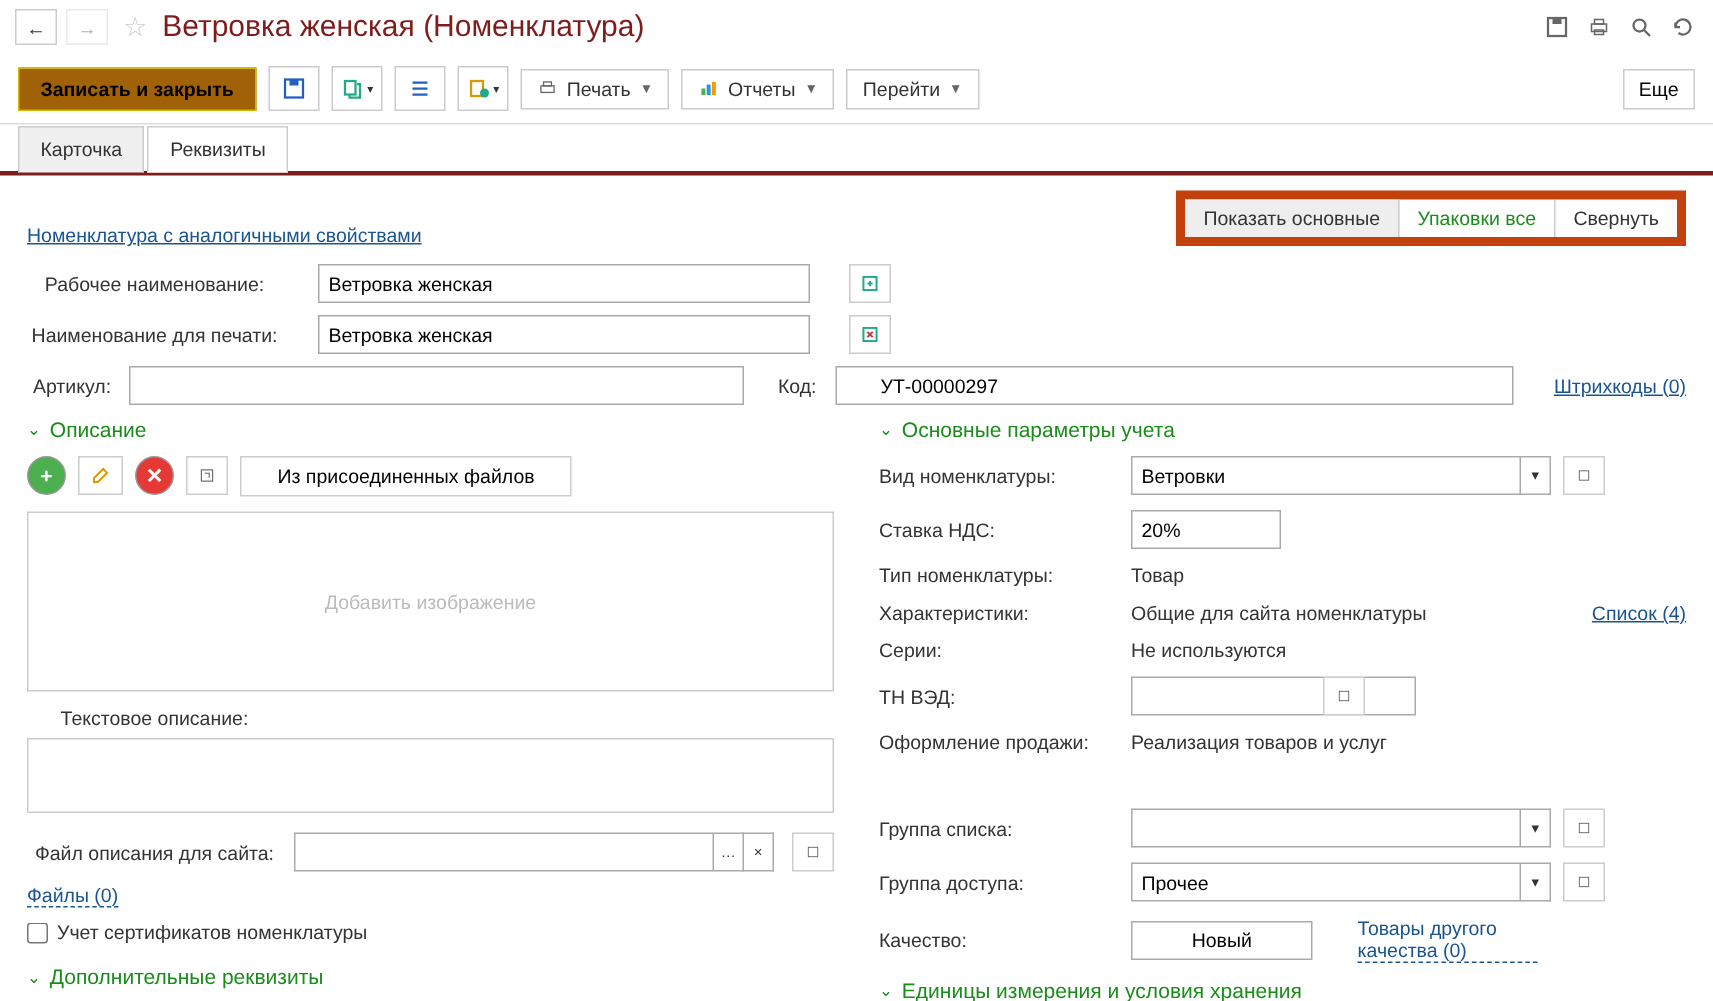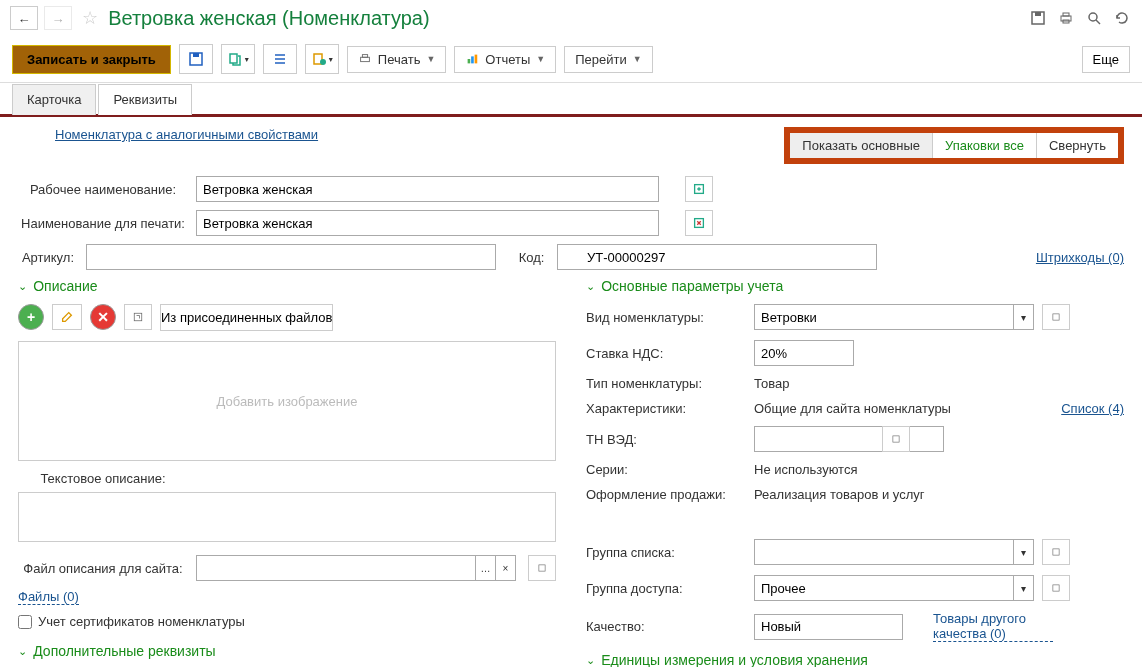--- a/index.html
+++ b/index.html
@@ -1,64 +1,64 @@
 <!DOCTYPE html>
 <html><head>
 <meta charset="utf-8">
 <style>
 * { box-sizing: border-box; margin: 0; padding: 0; }
 body { font-family: Arial, sans-serif; font-size: 13px; color: #333; background: #fff; }
 .header-bar { display: flex; align-items: center; padding: 6px 10px; gap: 6px; }
 .nav-btn { width: 28px; height: 24px; border: 1px solid #ccc; background: #fff; display: flex; align-items: center; justify-content: center; cursor: pointer; }
 .nav-btn.disabled { opacity: 0.4; }
 .star { color: #ccc; font-size: 18px; margin: 0 4px; cursor: pointer; }
-.page-title { font-size: 20px; color: #15803d; flex: 1; }
+.page-title { font-size: 20px; color: #7f1d1d; flex: 1; }
 .header-icons { display: flex; gap: 8px; }
 .header-icon { width: 20px; height: 20px; display: flex; align-items: center; justify-content: center; cursor: pointer; color: #666; }
 
 .toolbar { display: flex; align-items: center; padding: 8px 12px; gap: 8px; border-bottom: 1px solid #ddd; }
 .btn-primary { background: #a16207; border: 1px solid #d4b800; padding: 6px 14px; font-weight: bold; cursor: pointer; font-size: 13px; }
 .btn-icon { width: 34px; height: 30px; border: 1px solid #ccc; background: #fff; display: flex; align-items: center; justify-content: center; cursor: pointer; }
 .btn-dropdown { border: 1px solid #ccc; background: #fff; padding: 5px 10px; display: flex; align-items: center; gap: 6px; cursor: pointer; font-size: 13px; }
 .btn-dropdown .caret { font-size: 9px; color: #666; }
 .spacer { flex: 1; }
 .btn-more { border: 1px solid #ccc; background: #fff; padding: 5px 10px; cursor: pointer; font-size: 13px; }
 
 .tabs { display: flex; padding: 0 12px; border-bottom: 3px solid #7f1d1d; }
 .tab { padding: 7px 14px; border: 1px solid transparent; border-bottom: none; cursor: pointer; font-size: 13px; background: #f0f0f0; border-color: #ccc; margin-right: 2px; position: relative; top: 1px; }
 .tab.active { background: #fff; border-bottom: 1px solid #fff; }
 
 .content { padding: 10px 18px; }
-.top-links { display: flex; align-items: flex-start; margin-bottom: 12px; margin-left: 37px; }
+.top-links { display: flex; align-items: flex-end; margin-bottom: 12px; }
 .link { color: #1a5490; text-decoration: underline; cursor: pointer; font-size: 13px; }
 .link-dotted { color: #1a5490; border-bottom: 1px dashed #1a5490; cursor: pointer; font-size: 13px; text-decoration: none; }
 .tab-buttons { border: 6px solid #c2410c; display: flex; }
 .tab-btn { padding: 5px 12px; border-right: 1px solid #ccc; cursor: pointer; font-size: 13px; }
 .tab-btn:last-child { border-right: none; }
 .tab-btn.active { color: #1a8c1a; }
 .tab-btn.selected { background: #eee; }
 
 .form-row { display: flex; align-items: center; margin-bottom: 8px; gap: 8px; }
 .form-label { width: 170px; font-size: 13px; text-align: center; }
 .form-input { border: 1px solid #aaa; padding: 4px 6px; font-size: 13px; height: 26px; }
-.form-input.wide { width: 463px; }
+.form-input.wide { width: 328px; margin-left: 16px; }
 .small-btn { width: 28px; height: 26px; border: 1px solid #ccc; background: #fff; display: flex; align-items: center; justify-content: center; cursor: pointer; }
 
 .two-col { display: flex; gap: 30px; margin-top: 6px; }
 .col { flex: 1; }
 
 .section-header { display: flex; align-items: center; gap: 6px; color: #1a8c1a; font-size: 14px; margin-bottom: 10px; cursor: pointer; }
 .chevron { font-size: 11px; }
 
 .action-row { display: flex; gap: 8px; margin-bottom: 10px; }
 .circle-btn { width: 26px; height: 26px; border-radius: 50%; display: flex; align-items: center; justify-content: center; color: #fff; cursor: pointer; font-size: 14px; font-weight: bold; border: 1px solid #999; }
 .circle-green { background: #4caf50; }
 .circle-red { background: #e53935; }
 .pencil-btn { width: 30px; height: 26px; border: 1px solid #ccc; background: #fff; display: flex; align-items: center; justify-content: center; cursor: pointer; }
-.btn-outline { border: 1px solid #ccc; background: #fff; padding: 5px 0; cursor: pointer; font-size: 13px; }
+.btn-outline { border: 1px solid #ccc; background: #fff; padding: 5px 24px; cursor: pointer; font-size: 13px; }
 
 .image-box { border: 1px solid #ccc; height: 120px; display: flex; align-items: center; justify-content: center; color: #bbb; font-size: 13px; margin-bottom: 10px; }
 .textarea-box { border: 1px solid #ccc; height: 50px; width: 100%; padding: 4px; font-size: 13px; resize: none; }
 
 .combo-wrap { display: flex; }
 .combo-input { border: 1px solid #aaa; padding: 4px 6px; font-size: 13px; height: 26px; flex: 1; }
 .combo-btn { width: 20px; height: 26px; border: 1px solid #aaa; border-left: none; background: #fff; display: flex; align-items: center; justify-content: center; cursor: pointer; font-size: 10px; }
 
 .param-row { display: flex; align-items: center; margin-bottom: 10px; gap: 8px; }
 .param-label { width: 160px; font-size: 13px; }
@@ -197,21 +197,21 @@
           <rect x="3" y="3" width="10" height="10" fill="none" stroke="#2a8" stroke-width="1.5"></rect>
           <path d="M6 6 L10 10 M10 6 L6 10" stroke="#c33" stroke-width="1.5"></path>
         </svg>
       </div>
   </div>
 
   <div class="form-row">
     <div class="form-label" style="width:60px">Артикул:</div>
     <input class="form-input" style="width: 410px;" value="">
     <div class="form-label" style="width:35px;margin-left:10px">Код:</div>
-    <input class="form-input" style="width: 320px; padding-left: 29px;" value="УТ-00000297">
+    <input class="form-input" style="width: 452px; padding-left: 29px;" value="УТ-00000297">
     <div class="spacer"></div>
     <span class="link">Штрихкоды (0)</span>
   </div>
 
   <div class="two-col">
     <div class="col">
       <div class="section-header">
         <span class="chevron">⌄</span>
         <span>Описание</span>
       </div>
@@ -296,33 +296,33 @@
         <div class="param-label">Тип номенклатуры:</div>
         <div class="param-value">Товар</div>
       </div>
       <div class="param-row">
         <div class="param-label">Характеристики:</div>
         <div class="param-value">Общие для сайта номенклатуры</div>
         <div class="spacer"></div>
         <span class="link">Список (4)</span>
       </div>
       <div class="param-row">
+        <div class="param-label">Серии:</div>
+        <div class="param-value">Не используются</div>
+      </div>
+      <div class="param-row">
         <div class="param-label">ТН ВЭД:</div>
         <div class="combo-wrap" style="width:120px">
           <input class="combo-input" style="">
         </div>
         <div class="small-btn">
             <svg width="10" height="10" viewBox="0 0 16 16">
               <rect x="3" y="3" width="10" height="10" fill="none" stroke="#666"></rect>
             </svg>
           </div>
-      </div>
-      <div class="param-row">
-        <div class="param-label">Серии:</div>
-        <div class="param-value">Не используются</div>
       </div>
       <div class="param-row">
         <div class="param-label">Оформление продажи:</div>
         <div class="param-value">Реализация товаров и услуг</div>
       </div>
 
       <div class="param-row" style="margin-top:37px">
         <div class="param-label">Группа списка:</div>
         <div class="combo-wrap" style="width:280px">
           <input class="combo-input" style="">
@@ -341,21 +341,21 @@
           <div class="combo-btn">▾</div>
         </div>
         <div class="small-btn">
             <svg width="10" height="10" viewBox="0 0 16 16">
               <rect x="3" y="3" width="10" height="10" fill="none" stroke="#666"></rect>
             </svg>
           </div>
       </div>
       <div class="param-row">
         <div class="param-label">Качество:</div>
-        <input class="form-input" style="width: 149px;" value="Новый">
+        <input class="form-input" style="width: 121px; text-align: center;" value="Новый">
         <span class="link-dotted" style="margin-left:22px;max-width:120px;display:inline-block">Товары другого качества (0)</span>
       </div>
 
       <div class="section-header" style="margin-top:10px">
         <span class="chevron">⌄</span>
         <span>Единицы измерения и условия хранения</span>
       </div>
       <div class="checkbox-row">
         <input type="checkbox" style="">
         <span>Упаковки</span>

